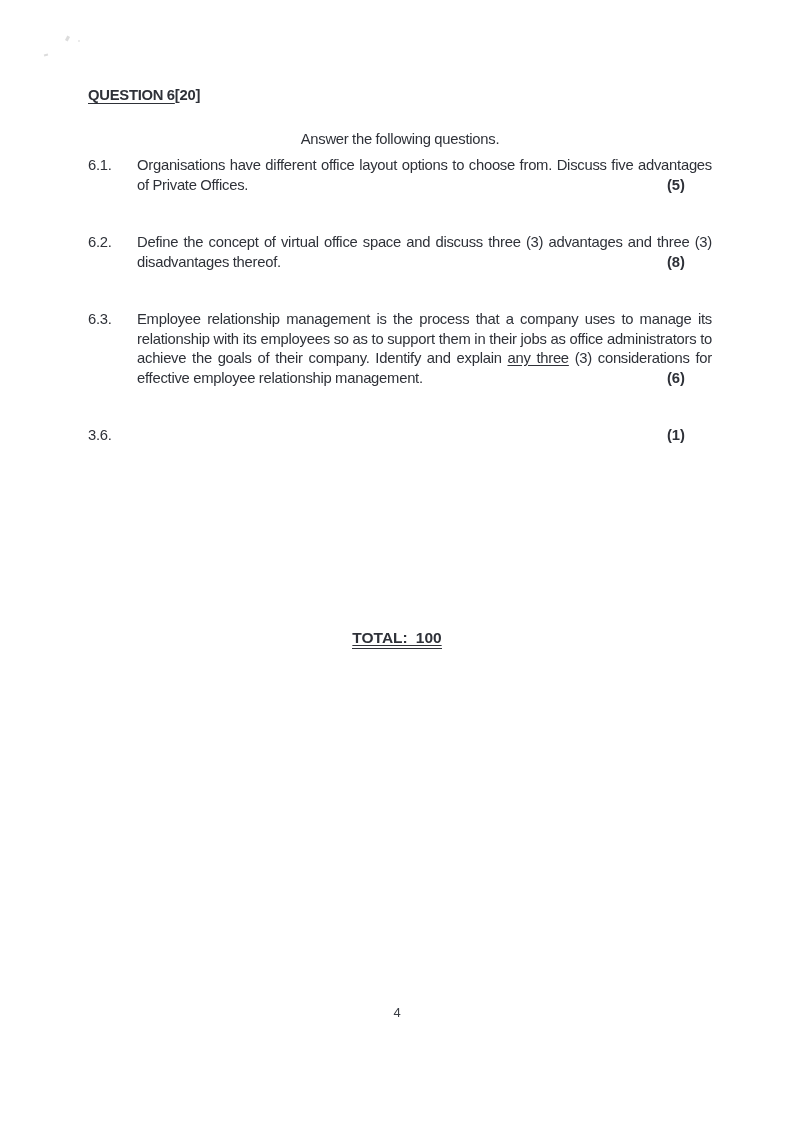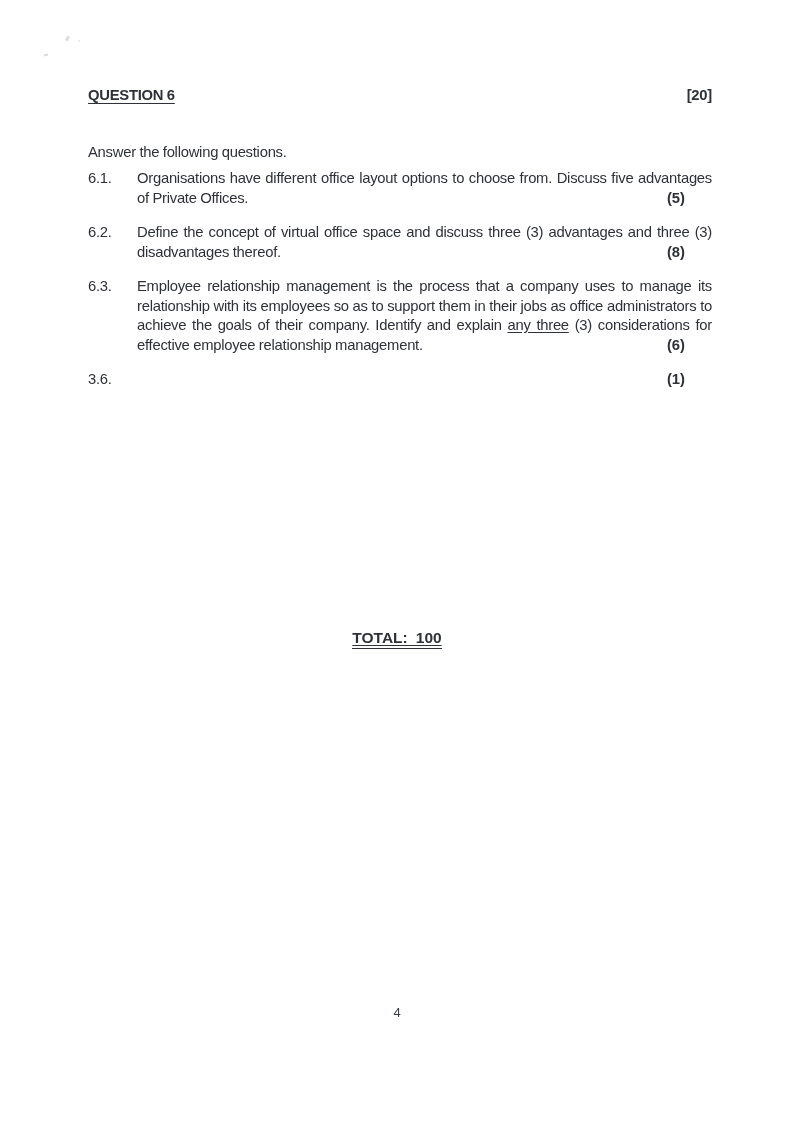--- a/index.html
+++ b/index.html
@@ -20,35 +20,34 @@
 
   .content {
     position: absolute;
     left: 88px;
     top: 86px;
     width: 624px;
   }
 
   .q-header {
     display: flex;
-    justify-content: space-between;
+    justify-content: flex-start;
     align-items: baseline;
     font-weight: bold;
-    gap: 44px;
   }
   .q-title {
     text-decoration: underline;
     text-underline-offset: 3px;
   }
 
-  .intro { margin-top: 37px; }
+  .intro { margin-top: 24px; text-align: center; }
 
   .q-item {
     display: flex;
-    margin-top: 15px;
+    margin-top: 38px;
   }
   .q-item:first-child { margin-top: 7px; }
 
   .q-num {
     width: 49px;
     flex-shrink: 0;
   }
 
   .q-text {
     flex: 1;

